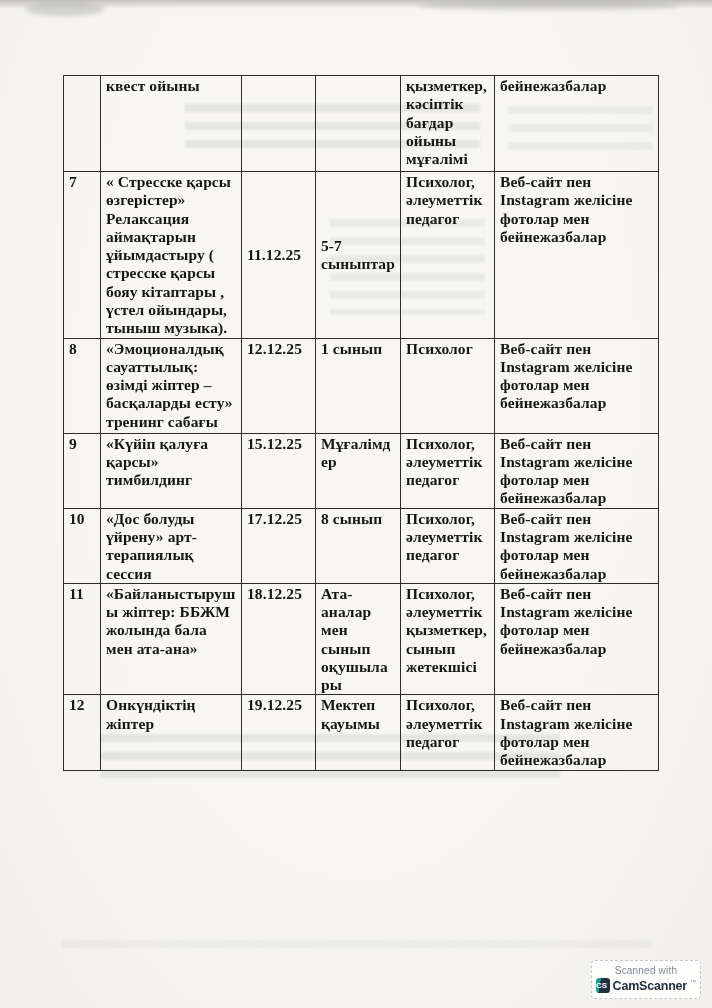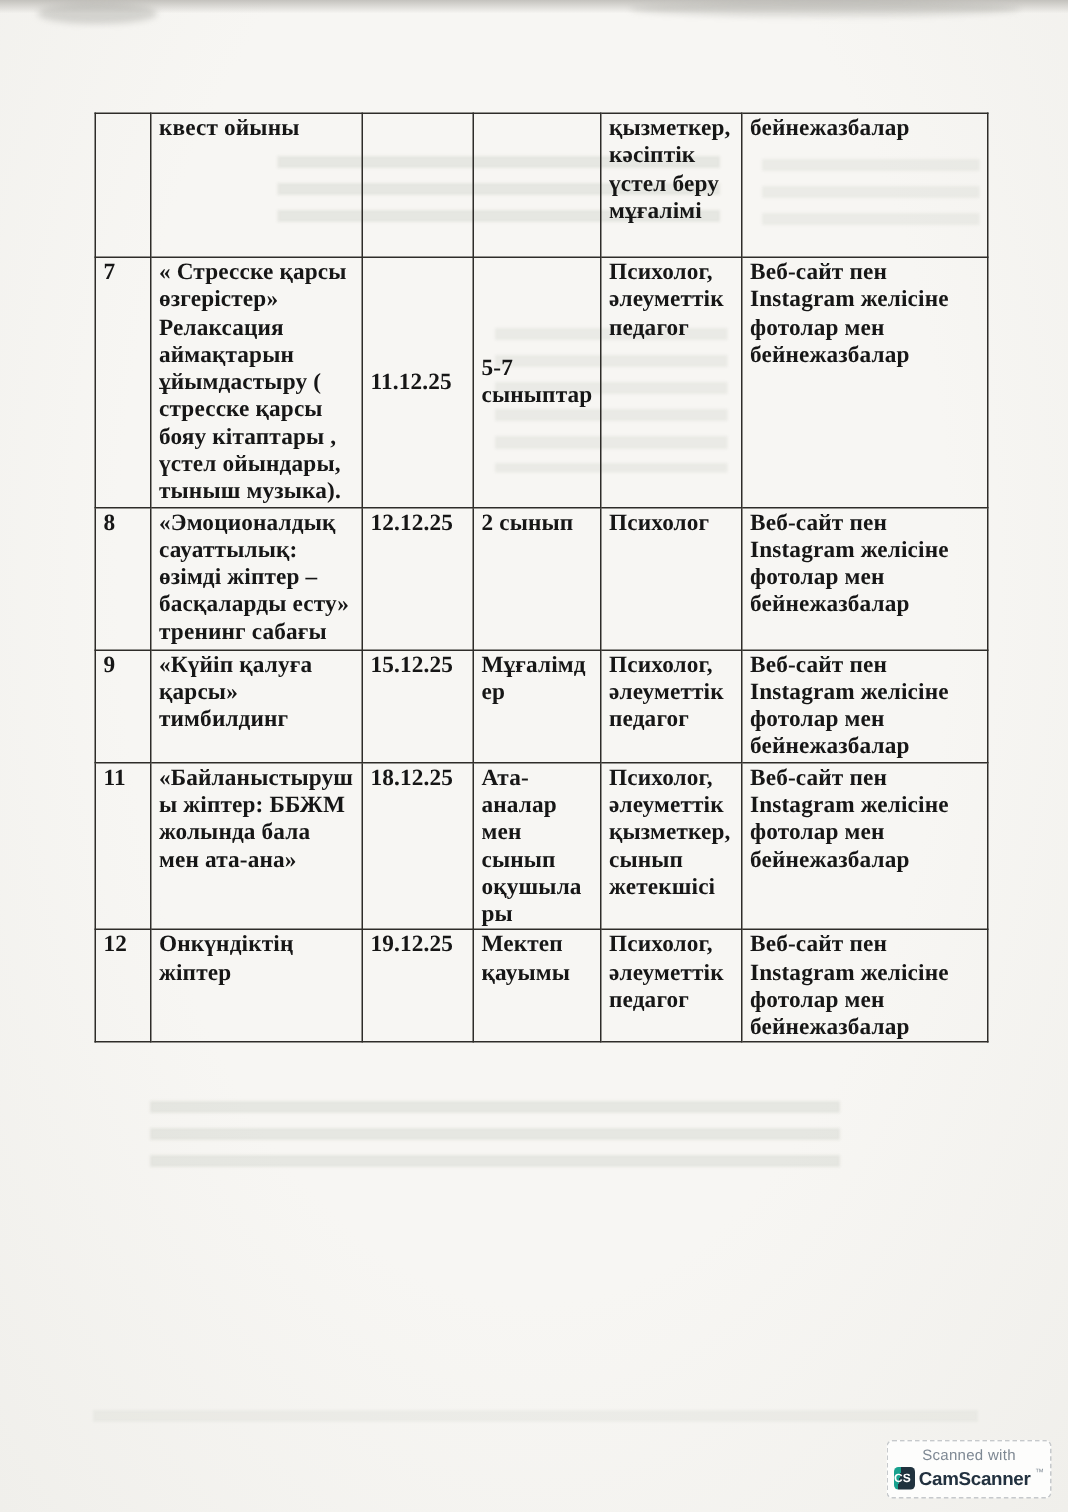--- a/index.html
+++ b/index.html
@@ -136,44 +136,52 @@
     <col style="width:85px">
     <col style="width:94px">
     <col style="width:164px">
   </colgroup>
   <tbody>
       <tr class="row-0">
         <td></td>
         <td>квест ойыны</td>
         <td></td>
         <td></td>
-        <td>қызметкер, кәсіптік үстел беру мұғалімі</td>
+        <td>қызметкер, кәсіптік бағдар ойыны мұғалімі</td>
         <td>бейнежазбалар</td>
       </tr>
       <tr class="row-1">
         <td>7</td>
         <td>« Стресске қарсы өзгерістер» Релаксация аймақтарын ұйымдастыру ( стресске қарсы бояу кітаптары , үстел ойындары, тыныш музыка).</td>
         <td>11.12.25</td>
         <td>5-7 сыныптар</td>
         <td>Психолог, әлеуметтік педагог</td>
         <td>Веб-сайт пен Instagram желісіне фотолар мен бейнежазбалар</td>
       </tr>
       <tr class="row-2">
         <td>8</td>
         <td>«Эмоционалдық сауаттылық: өзімді жіптер – басқаларды есту» тренинг сабағы</td>
         <td>12.12.25</td>
-        <td>2 сынып</td>
+        <td>1 сынып</td>
         <td>Психолог</td>
         <td>Веб-сайт пен Instagram желісіне фотолар мен бейнежазбалар</td>
       </tr>
       <tr class="row-3">
         <td>9</td>
         <td>«Күйіп қалуға қарсы» тимбилдинг</td>
         <td>15.12.25</td>
         <td>Мұғалімдер</td>
+        <td>Психолог, әлеуметтік педагог</td>
+        <td>Веб-сайт пен Instagram желісіне фотолар мен бейнежазбалар</td>
+      </tr>
+      <tr class="row-4">
+        <td>10</td>
+        <td>«Дос болуды үйрену» арт-терапиялық сессия</td>
+        <td>17.12.25</td>
+        <td>8 сынып</td>
         <td>Психолог, әлеуметтік педагог</td>
         <td>Веб-сайт пен Instagram желісіне фотолар мен бейнежазбалар</td>
       </tr>
       <tr class="row-5">
         <td>11</td>
         <td>«Байланыстырушы жіптер: ББЖМ жолында бала мен ата-ана»</td>
         <td>18.12.25</td>
         <td>Ата-аналар мен сынып оқушылары</td>
         <td>Психолог, әлеуметтік қызметкер, сынып жетекшісі</td>
         <td>Веб-сайт пен Instagram желісіне фотолар мен бейнежазбалар</td>

